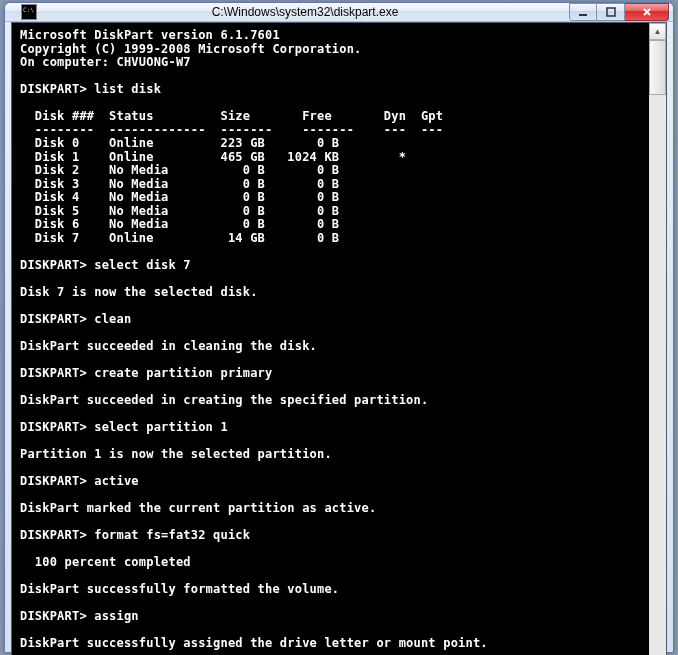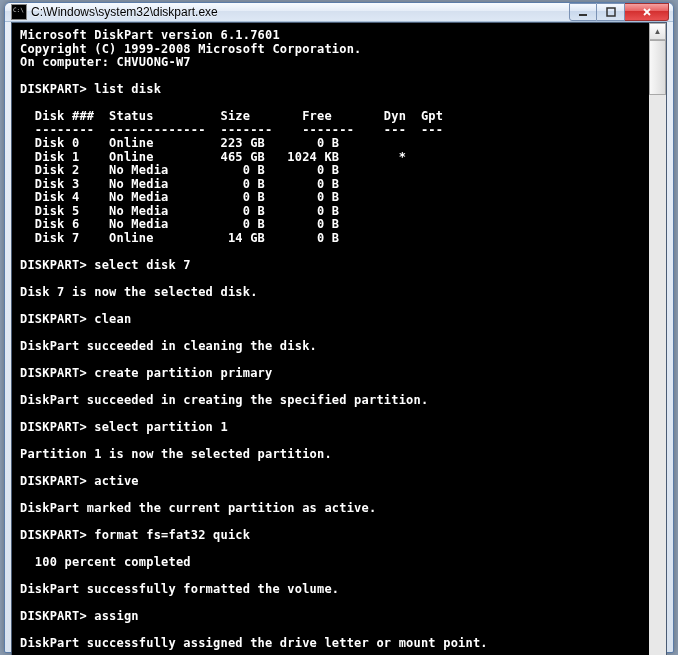--- a/index.html
+++ b/index.html
@@ -23,21 +23,22 @@
       display: flex;
       flex-direction: column;
     }
     .titlebar {
       height: 26px;
       background: linear-gradient(to bottom, #f7fbff 0%, #e4ecf7 45%, #d5e0ef 46%, #dee8f5 100%);
       border-bottom: 1px solid #a9bfd8;
       border-radius: 6px 6px 0 0;
       display: flex;
       align-items: center;
-      padding: 0 2px 0 6px;
+      padding: 0 2px 0 16px;
+      text-align: center;
     }
     .app-icon {
       width: 16px;
       height: 16px;
       background: #000;
       border: 1px solid #888;
       margin-right: 4px;
       position: relative;
       flex-shrink: 0;
     }

